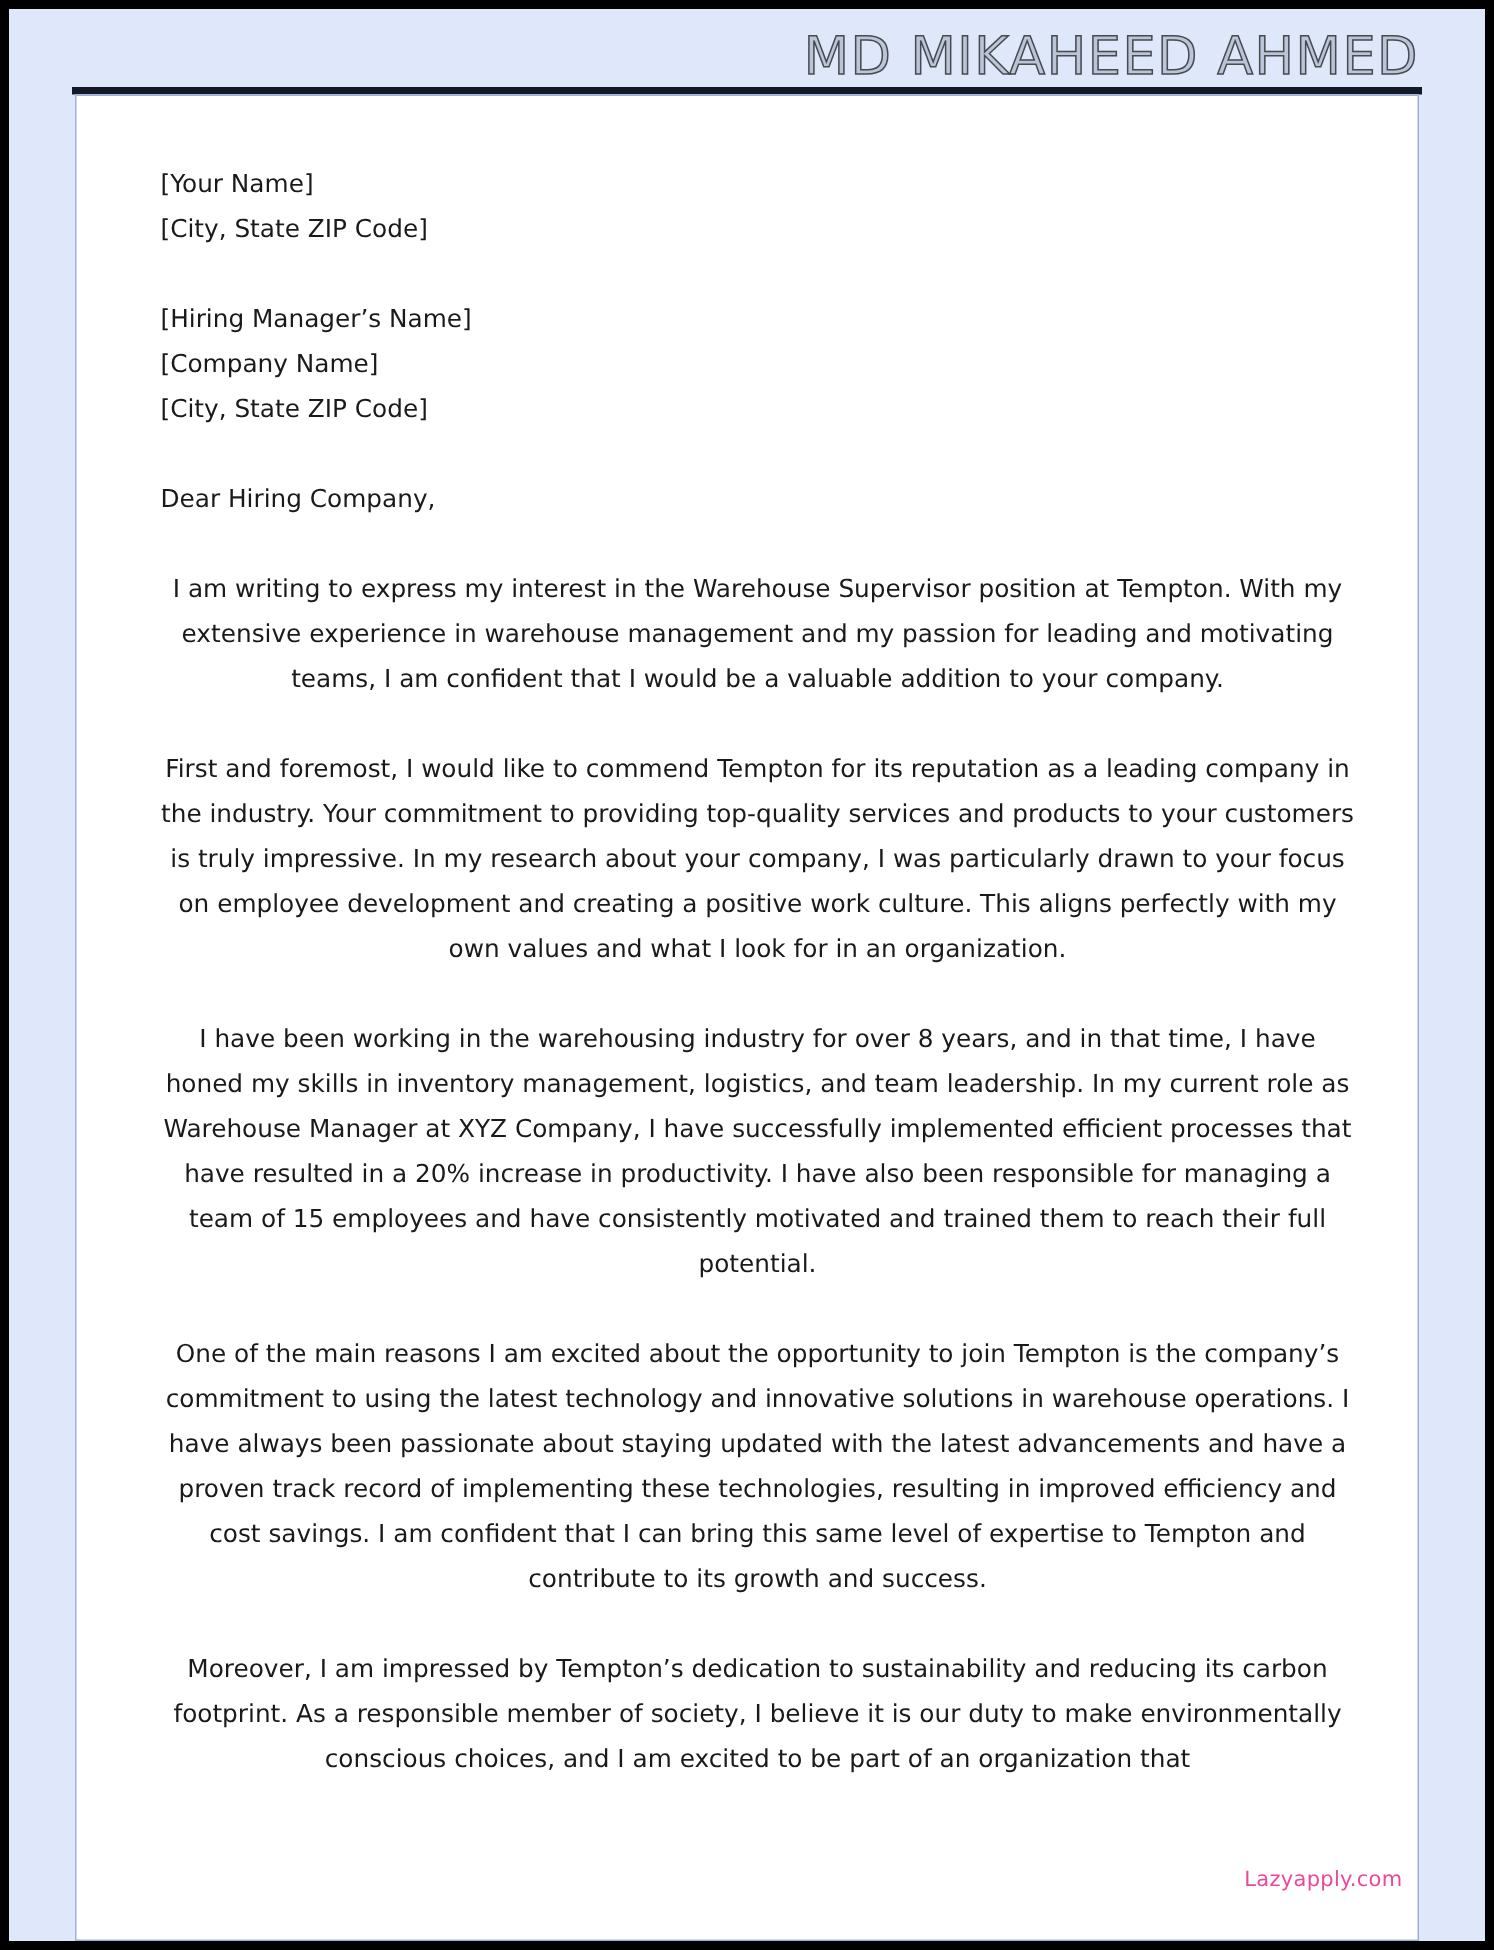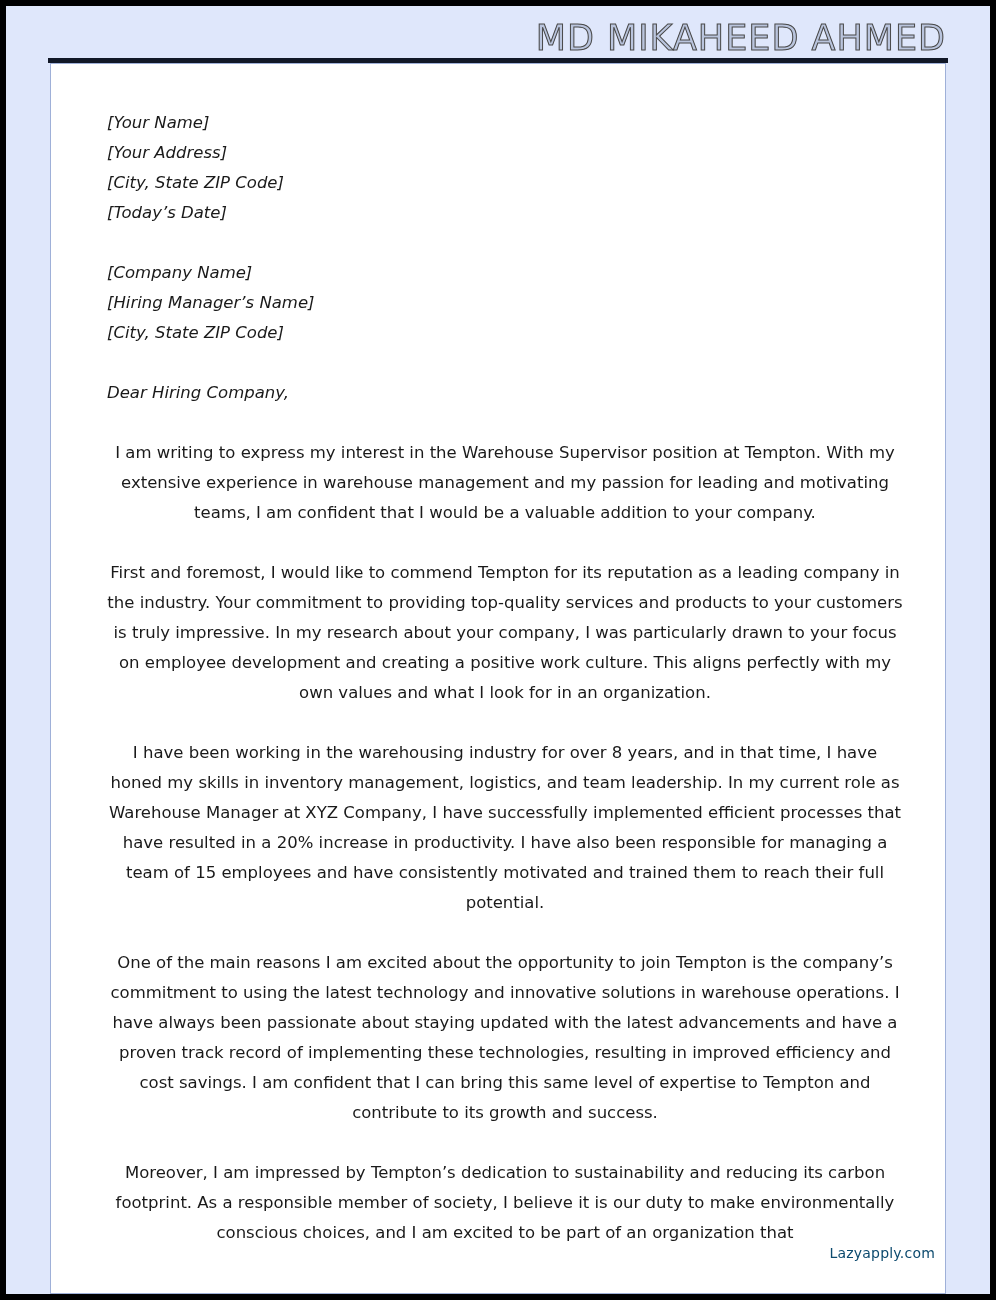--- a/index.html
+++ b/index.html
@@ -74,56 +74,53 @@
   }
   .line {
     white-space: pre-wrap;
   }
   .para {
     margin: 0 0 30px 0;
     text-align: center;
   }
   .block {
     margin: 0 0 30px 0;
-    font-style: italic;
   }
   .watermark {
     position: absolute;
     right: 10px;
     bottom: 32px;
     font-family: "DejaVu Sans", sans-serif;
     font-size: 14px;
-    color: #0c4a6e;
+    color: #ec4899;
     letter-spacing: 0.2px;
     padding-left: 13px;
   }
 </style>
 </head>
 <body>
 
 <div class="page">
 
   <div class="header">
     <div class="header-name">MD MIKAHEED AHMED</div>
   </div>
   <div class="header-rule"></div>
 
   <div class="sheet">
     <div class="letter">
 
       <div class="block">
         <div class="line">[Your Name]</div>
-        <div class="line">[Your Address]</div>
         <div class="line">[City, State ZIP Code]</div>
-        <div class="line">[Today’s Date]</div>
       </div>
 
       <div class="block">
+        <div class="line">[Hiring Manager’s Name]</div>
         <div class="line">[Company Name]</div>
-        <div class="line">[Hiring Manager’s Name]</div>
         <div class="line">[City, State ZIP Code]</div>
       </div>
 
       <div class="block">
         <div class="line">Dear Hiring Company,</div>
       </div>
 
       <p class="para">I am writing to express my interest in the Warehouse Supervisor position at Tempton. With my extensive experience in warehouse management and my passion for leading and motivating teams, I am confident that I would be a valuable addition to your company.</p>
       <p class="para">First and foremost, I would like to commend Tempton for its reputation as a leading company in the industry. Your commitment to providing top-quality services and products to your customers is truly impressive. In my research about your company, I was particularly drawn to your focus on employee development and creating a positive work culture. This aligns perfectly with my own values and what I look for in an organization.</p>
       <p class="para">I have been working in the warehousing industry for over 8 years, and in that time, I have honed my skills in inventory management, logistics, and team leadership. In my current role as Warehouse Manager at XYZ Company, I have successfully implemented efficient processes that have resulted in a 20% increase in productivity. I have also been responsible for managing a team of 15 employees and have consistently motivated and trained them to reach their full potential.</p>

